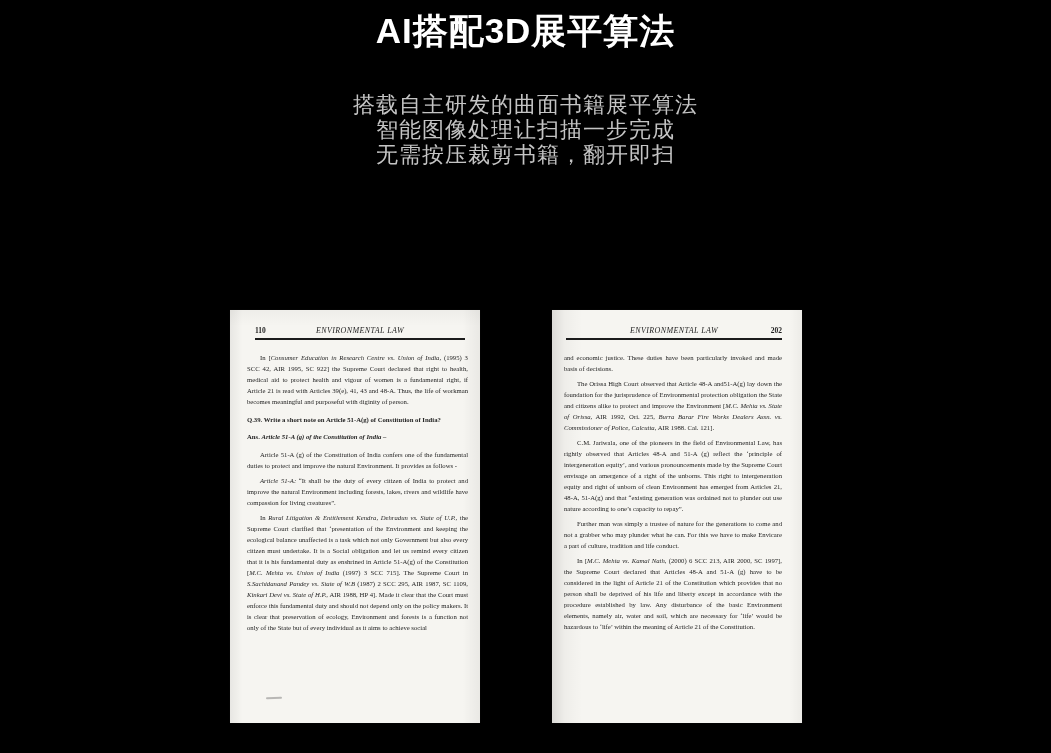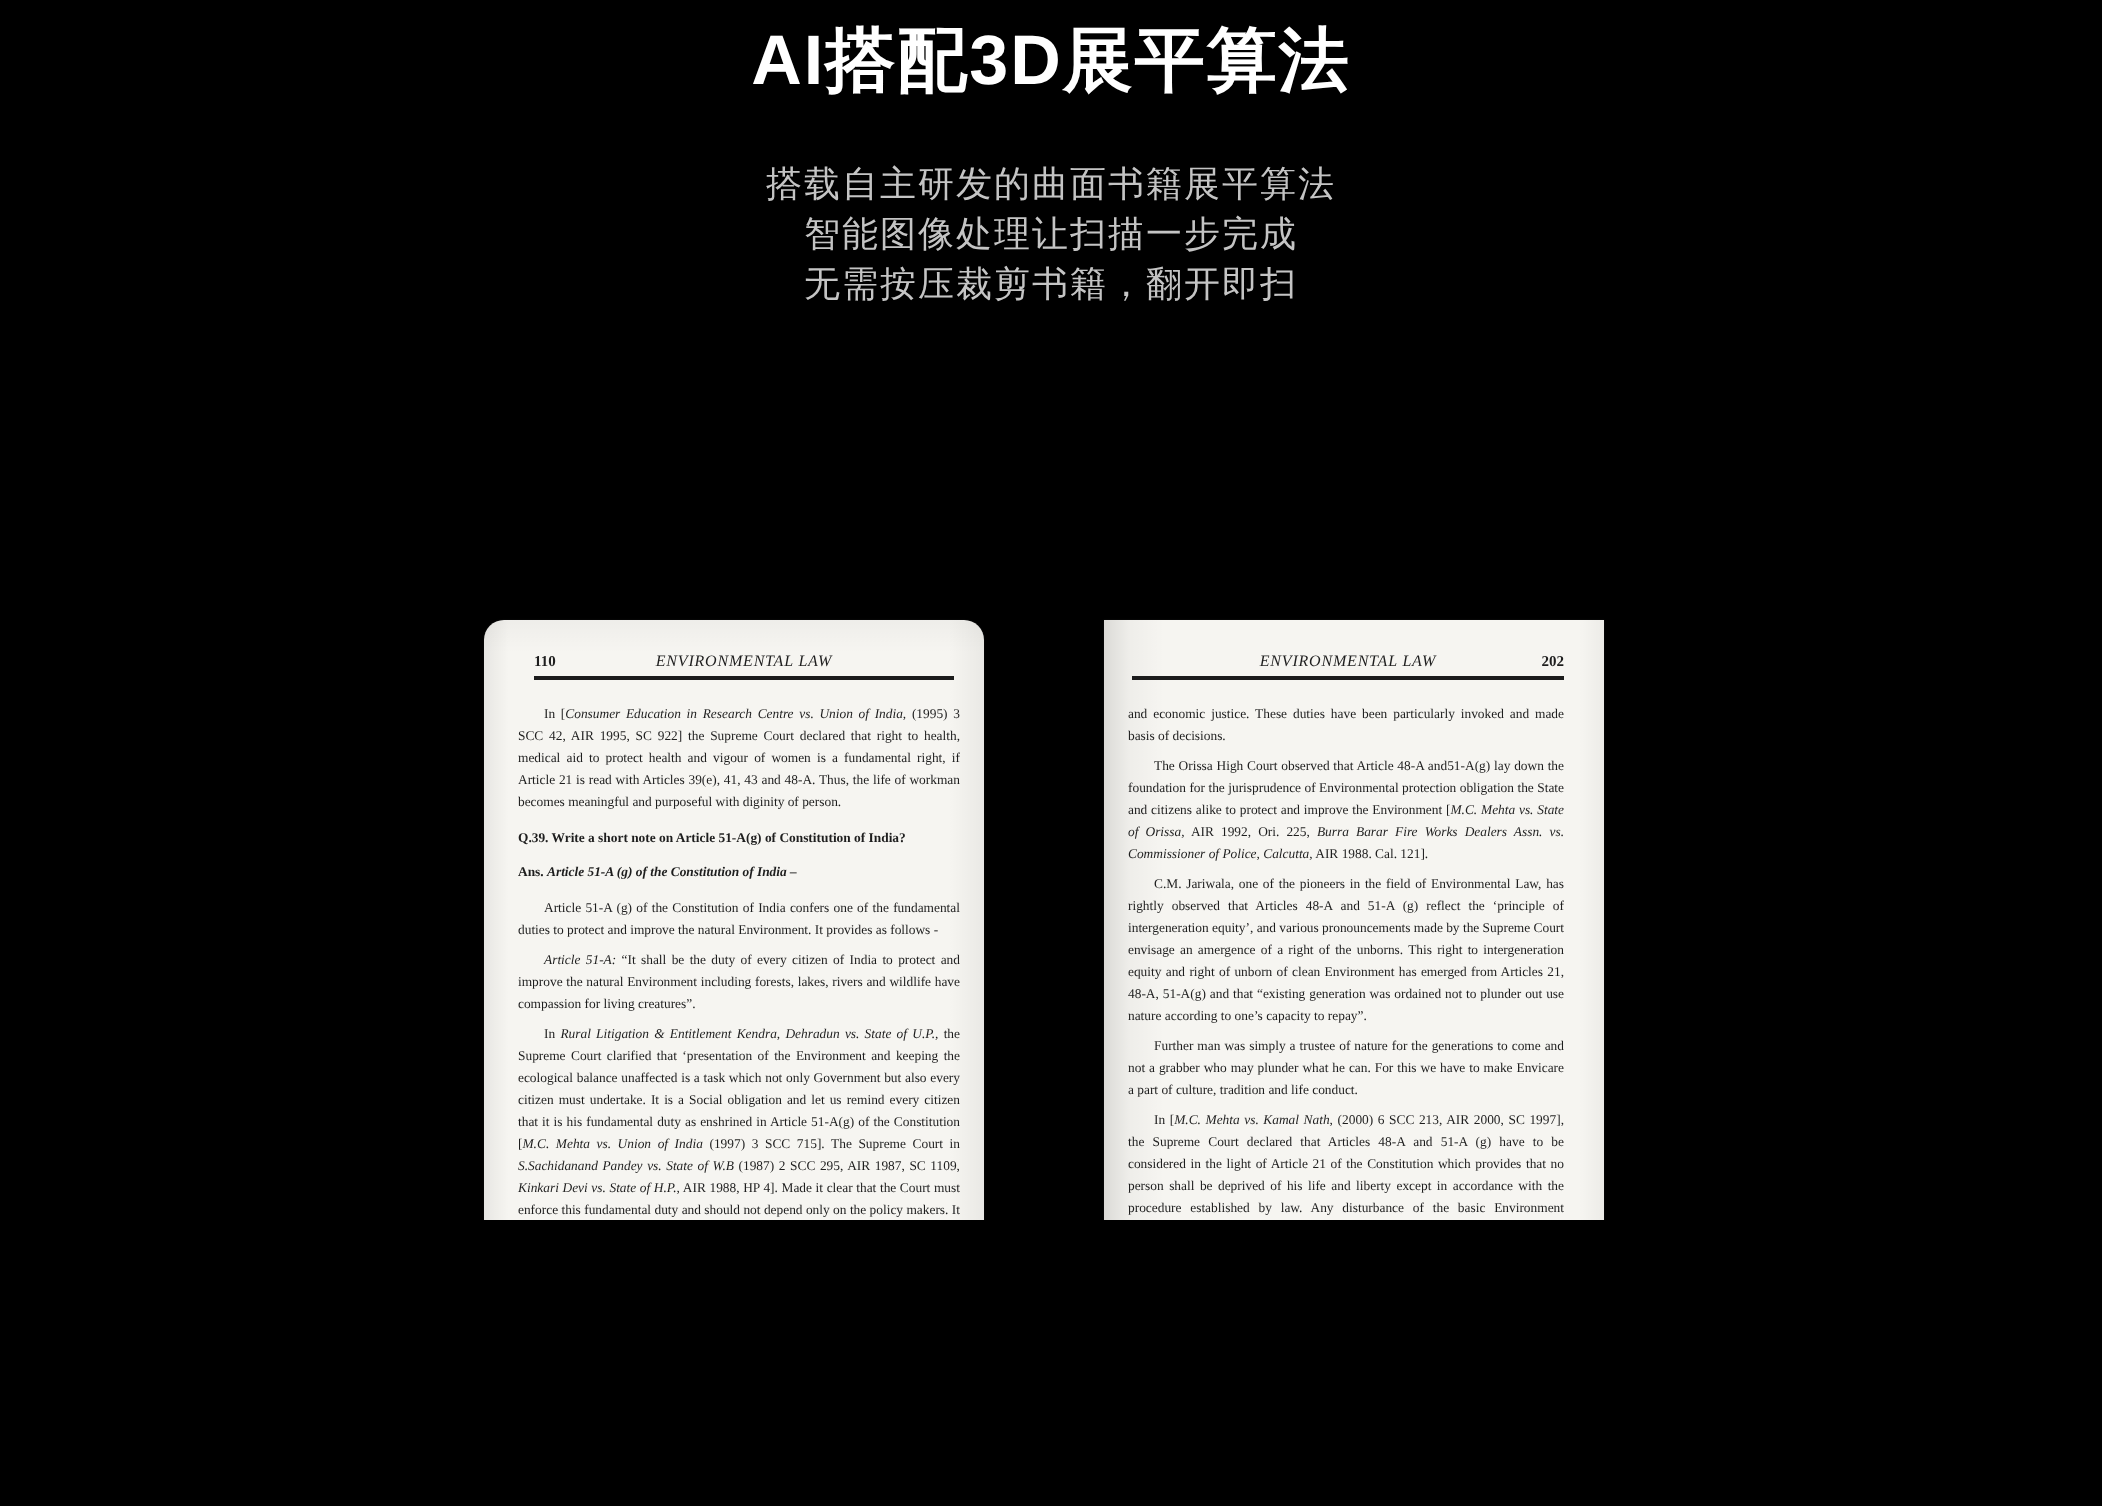--- a/index.html
+++ b/index.html
@@ -1,44 +1,43 @@
 <!DOCTYPE html>
 <html style="--background: #000000; --title-text: #ffffff; --subtitle-text: #c4c4c4; --page-background: #f6f5f1; --page-text: #1e1e1e;"><head>
 <meta charset="utf-8">
 <style>
   html, body { margin: 0; padding: 0; background: #000; }
   .stage {
-    position: relative; width: 1051px; height: 610px;
+    position: relative; width: 1051px; height: 753px;
     background: var(--background, #000); overflow: hidden;
     font-family: "Liberation Sans", sans-serif;
   }
   
   .hero { position: absolute; top: 0; left: 0; width: 100%; text-align: center; }
   .hero-title {
     margin-top: 10px; font-size: 35px; font-weight: 700; line-height: 42px;
     letter-spacing: 1px; color: var(--title-text, #ffffff);
   }
   .hero-subtitle {
-    margin-top: 28px; font-size: 18px; line-height: 25px; letter-spacing: 1px;
+    margin-top: 40px; font-size: 22px; line-height: 25px; letter-spacing: 1px;
     color: var(--subtitle-text, #c4c4c4);
   }
   
   .page {
     position: absolute; top: 310px; width: 250px; height: 413px;
     color: var(--page-text, #1e1e1e);
     font-family: "Liberation Serif", serif;
     box-shadow: 0 0 1px rgba(255,255,255,0.08);
   }
   .page-left {
-    left: 242px;
+    left: 230px;
     background:
       linear-gradient(90deg, rgba(0,0,0,0.06) 0, rgba(0,0,0,0) 5%, rgba(0,0,0,0) 93%, rgba(0,0,0,0.05) 100%),
       linear-gradient(180deg, rgba(0,0,0,0.03) 0, rgba(0,0,0,0) 4%),
       var(--page-background, #f6f5f1);
-    border-radius: 10px;
   }
   .page-right {
     left: 552px;
     background:
       linear-gradient(90deg, rgba(0,0,0,0.11) 0, rgba(0,0,0,0.03) 5%, rgba(0,0,0,0) 12%, rgba(0,0,0,0) 95%, rgba(0,0,0,0.04) 100%),
       var(--page-background, #f6f5f1);
   }
   .page-inner { position: relative; height: 100%; box-sizing: border-box; }
   .page-left  .page-inner { padding: 16px 12px 0 17px; }
   .page-right .page-inner { padding: 16px 20px 0 12px; }

